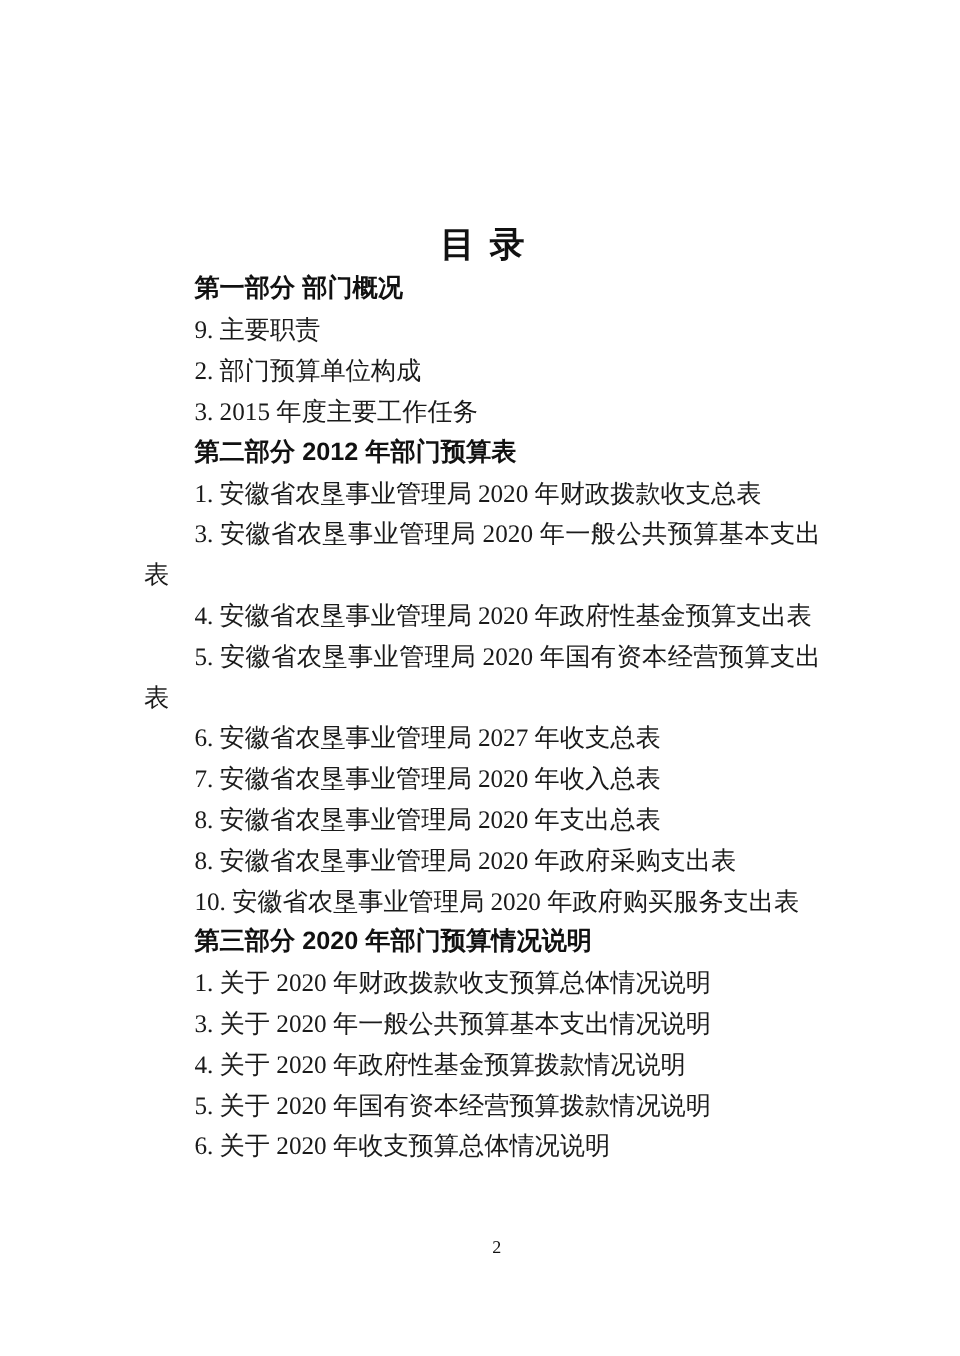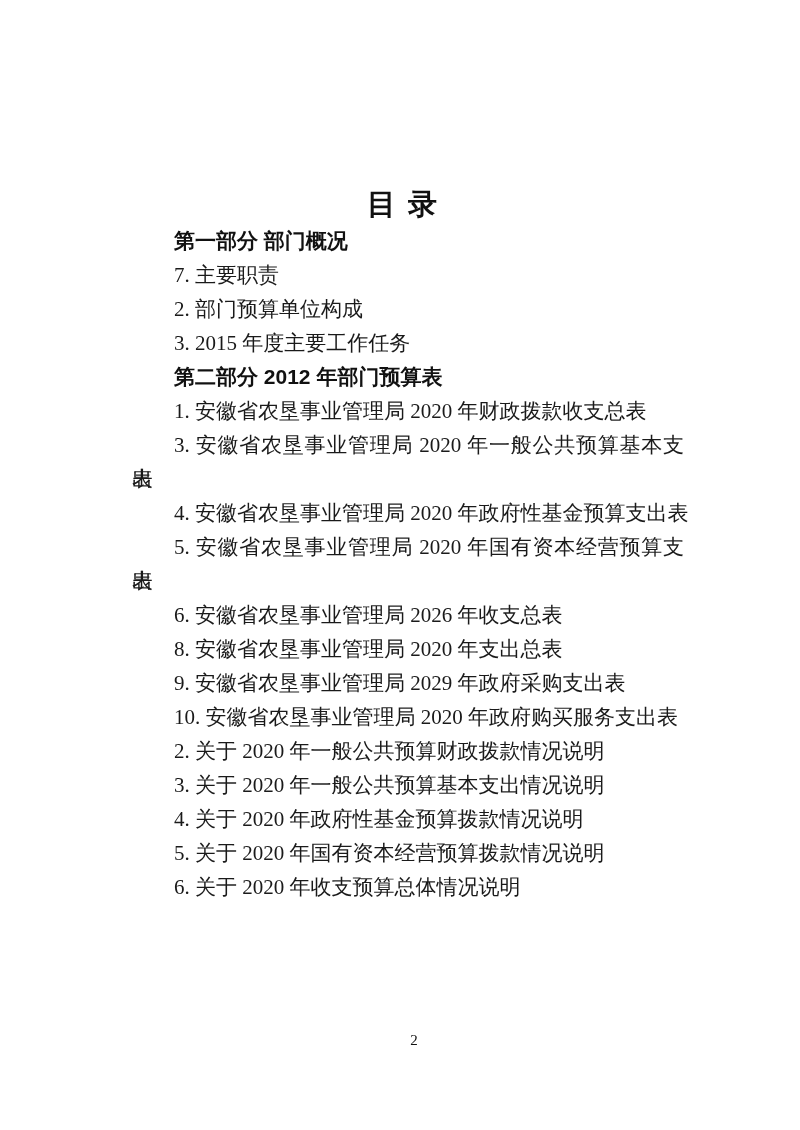--- a/index.html
+++ b/index.html
@@ -29,21 +29,20 @@
   }
   .toc {
     padding: 2px 116px 0 120px;
     font-size: 21px;
     line-height: 34px;
   }
   .line {
     height: 34px;
     white-space: nowrap;
     text-indent: 42px;
-    margin-left: 12px;
   }
   .line.heading {
     font-family: "Liberation Sans", "DejaVu Sans", sans-serif;
     font-weight: 700;
     color: #111111;
   }
   .line.cont {
     text-indent: 0;
   }
   .line.justify {
@@ -62,35 +61,37 @@
   }
 </style>
 </head>
 <body>
 
 <div class="page">
   <h1 class="doc-title">目 录</h1>
 
   <div class="toc">
       <div class="line heading">第一部分 部门概况</div>
-      <div class="line item">7. 主要职责</div>
+      <div class="line item">9. 主要职责</div>
       <div class="line item">2. 部门预算单位构成</div>
       <div class="line item">3. 2015 年度主要工作任务</div>
       <div class="line heading">第二部分 2012 年部门预算表</div>
       <div class="line item">1. 安徽省农垦事业管理局 2020 年财政拨款收支总表</div>
       <div class="line item justify">3. 安徽省农垦事业管理局 2020 年一般公共预算基本支出</div>
       <div class="line cont">表</div>
       <div class="line item">4. 安徽省农垦事业管理局 2020 年政府性基金预算支出表</div>
       <div class="line item justify">5. 安徽省农垦事业管理局 2020 年国有资本经营预算支出</div>
       <div class="line cont">表</div>
-      <div class="line item">6. 安徽省农垦事业管理局 2026 年收支总表</div>
+      <div class="line item">6. 安徽省农垦事业管理局 2027 年收支总表</div>
+      <div class="line item">7. 安徽省农垦事业管理局 2020 年收入总表</div>
       <div class="line item">8. 安徽省农垦事业管理局 2020 年支出总表</div>
-      <div class="line item">9. 安徽省农垦事业管理局 2029 年政府采购支出表</div>
+      <div class="line item">8. 安徽省农垦事业管理局 2020 年政府采购支出表</div>
       <div class="line item">10. 安徽省农垦事业管理局 2020 年政府购买服务支出表</div>
-      <div class="line item">2. 关于 2020 年一般公共预算财政拨款情况说明</div>
+      <div class="line heading">第三部分 2020 年部门预算情况说明</div>
+      <div class="line item">1. 关于 2020 年财政拨款收支预算总体情况说明</div>
       <div class="line item">3. 关于 2020 年一般公共预算基本支出情况说明</div>
       <div class="line item">4. 关于 2020 年政府性基金预算拨款情况说明</div>
       <div class="line item">5. 关于 2020 年国有资本经营预算拨款情况说明</div>
       <div class="line item">6. 关于 2020 年收支预算总体情况说明</div>
     </div>
 
   <div class="page-number">2</div>
 </div>
 
 </body></html>

